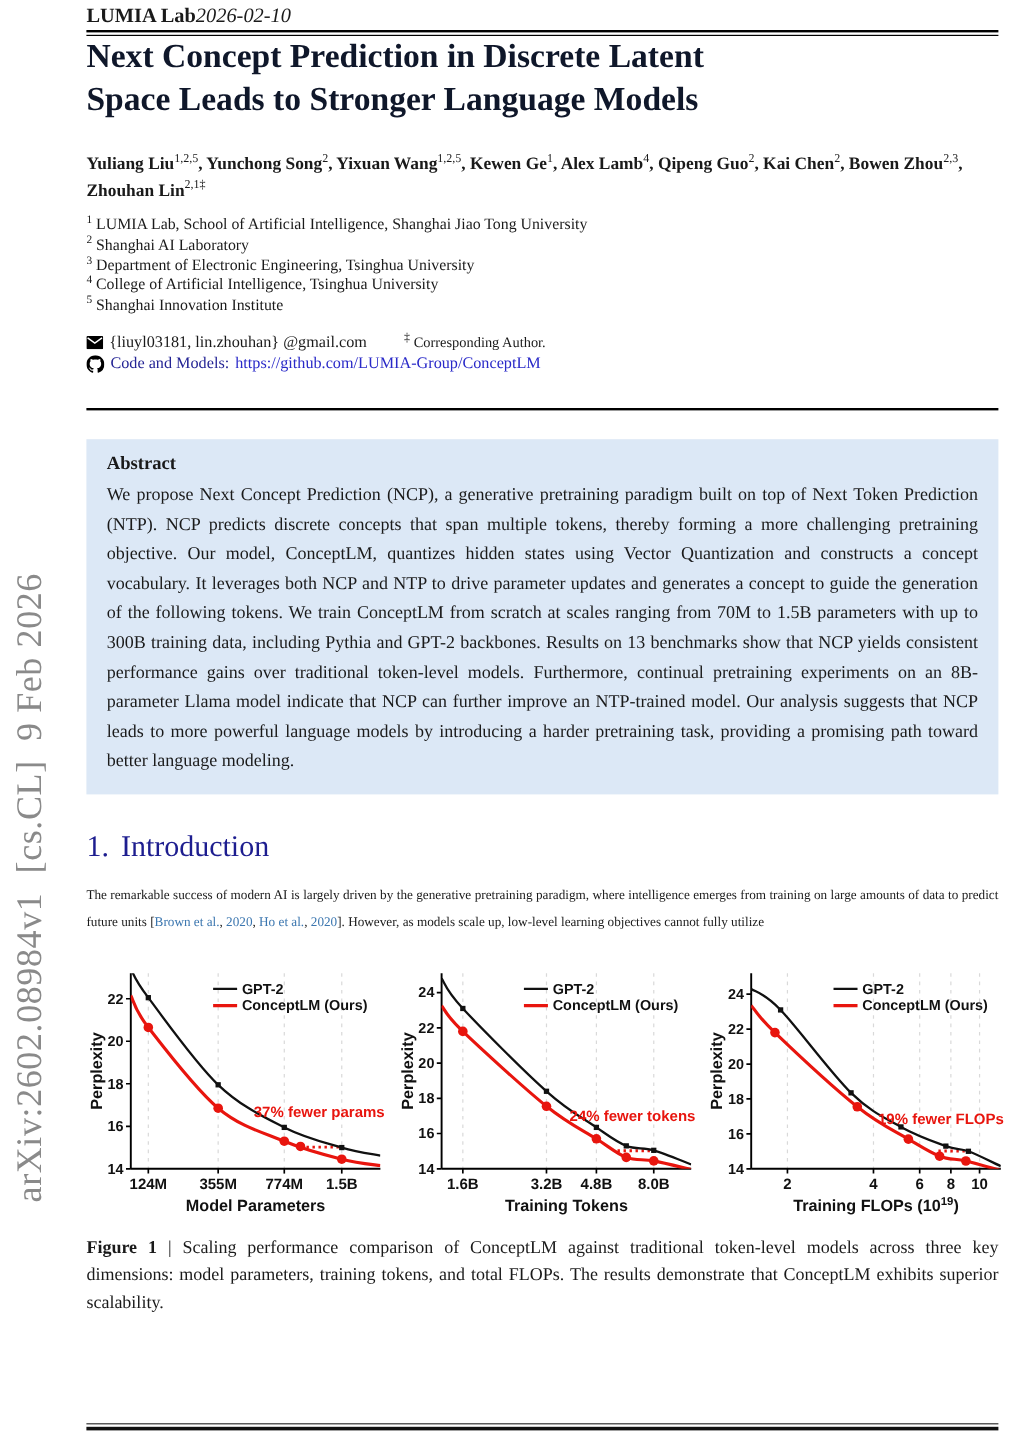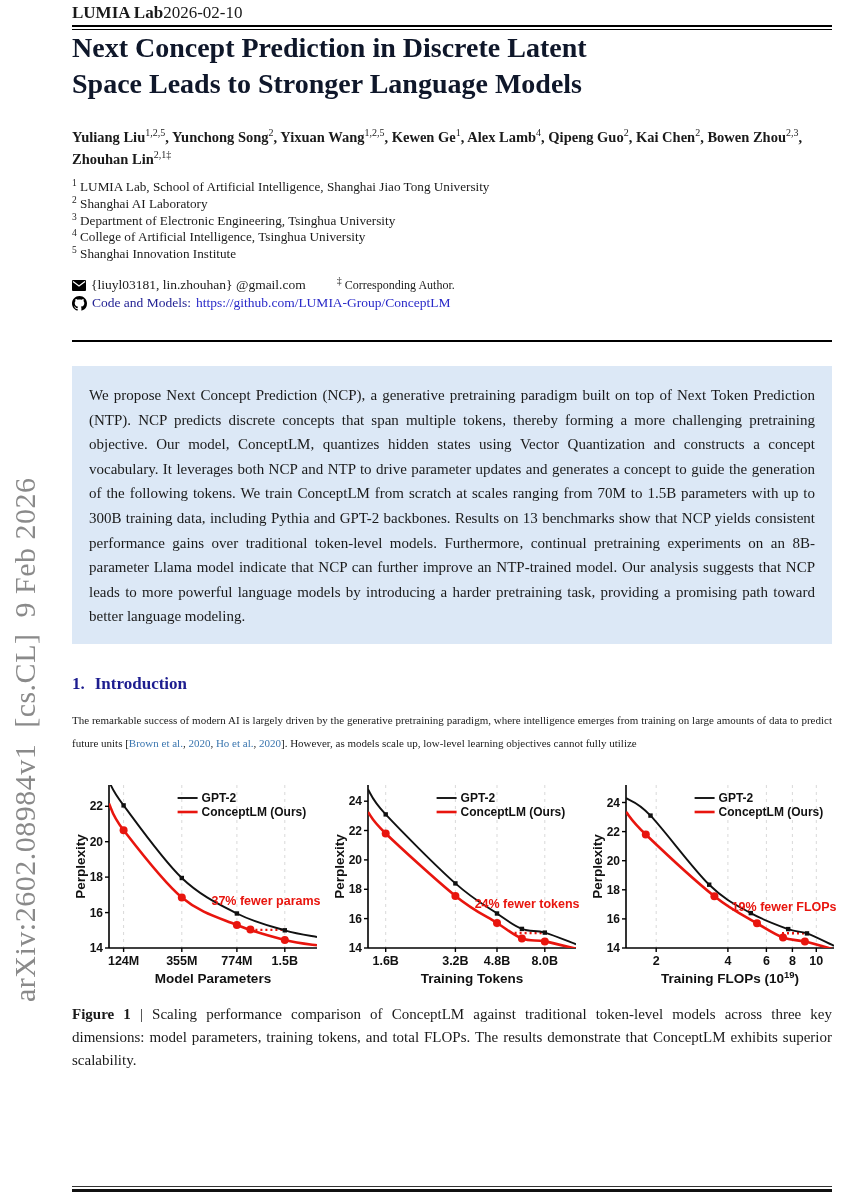--- a/index.html
+++ b/index.html
@@ -3,38 +3,38 @@
 <meta charset="utf-8">
 <style>
   html,body{margin:0;padding:0;width:857px;height:1200px;overflow:hidden;background:#ffffff;
     font-family:"Liberation Serif",serif;color:#1a1a1a;}
   .page{position:relative;width:857px;height:1200px;}
   .watermark{position:absolute;left:8px;top:1002px;transform:rotate(-90deg);transform-origin:left top;
     white-space:pre;font-size:30px;color:#8a8a8a;letter-spacing:.5px;}
   .content{position:absolute;left:72px;top:0;width:760px;}
   .hdr{display:flex;justify-content:flex-start;align-items:baseline;padding-top:3px;font-size:17px;}
   .hdr-lab{font-weight:700;}
-  .hdr-date{}
+  .hdr-date{font-style:italic;}
   .hdr-rule{margin-top:2px;border-top:2.5px solid #000;border-bottom:1px solid #000;height:2px;}
   .title{font-size:28px;line-height:36px;font-weight:700;color:#0f172a;}
   .authors{margin-top:24px;font-size:14.5px;font-weight:700;line-height:22px;}
   .authors sup{font-size:10px;font-weight:400;margin-top:40px;}
   .affils{margin-top:9px;font-size:13.2px;line-height:16.8px;}
   .affil sup{font-size:9.5px;}
   .contact{margin-top:13px;font-size:13.5px;line-height:18.5px;}
   .contact-row{display:flex;align-items:center;gap:5px;}
   .email-marker{font-size:12px;margin-left:26px;}
   .code-label{color:#232394;}
   .code-link{color:#2929c8;text-decoration:none;}
   .cite{color:#3b76af;}
   .rule2{margin-top:27px;border-top:2.5px solid #000;}
   .abstract{margin-top:24px;background:#dce8f6;padding:12px 17px 15px 17px;}
   .abstract h3{margin:0;font-size:15.5px;}
   .abstract p{margin:5px 0 0 0;font-size:15px;line-height:24.6px;text-align:justify;}
-  .sec-head{margin-top:30px;font-size:17px;font-weight:700;color:#1d1d8f;}
+  .sec-head{margin-top:30px;font-size:25px;font-weight:400;color:#1d1d8f;}
   .sec-head .num{margin-right:10px;}
   .body-para{margin-top:15px;font-size:11px;line-height:23.5px;text-align:justify;}
   .figure-row{margin-top:25px;margin-left:0;width:770px;display:flex;justify-content:space-between;}
   .chart{width:253px;height:213px;}
   .caption{margin-top:9px;font-size:15px;line-height:23px;text-align:justify;}
   .caption .cap-label{font-weight:700;}
   .bottom-rule{position:absolute;left:72px;top:1186px;width:760px;border-top:1px solid #333;}
   .bottom-rule .thick{margin-top:2px;border-top:3px solid #111;}
   
   .c-tick{font:700 12.5px "Liberation Sans",sans-serif;fill:#111;}
@@ -88,20 +88,21 @@
             <path fill="#000" d="M8 0C3.58 0 0 3.58 0 8c0 3.54 2.29 6.53 5.47 7.59.4.07.55-.17.55-.38 0-.19-.01-.82-.01-1.49-2.01.37-2.53-.49-2.69-.94-.09-.23-.48-.94-.82-1.13-.28-.15-.68-.52-.01-.53.63-.01 1.08.58 1.23.82.72 1.21 1.87.87 2.33.66.07-.52.28-.87.51-1.07-1.78-.2-3.64-.89-3.64-3.95 0-.87.31-1.59.82-2.15-.08-.2-.36-1.02.08-2.12 0 0 .67-.21 2.2.82.64-.18 1.32-.27 2-.27s1.36.09 2 .27c1.53-1.04 2.2-.82 2.2-.82.44 1.1.16 1.92.08 2.12.51.56.82 1.27.82 2.15 0 3.07-1.87 3.75-3.65 3.95.29.25.54.73.54 1.48 0 1.07-.01 1.93-.01 2.2 0 .21.15.46.55.38A8.01 8.01 0 0 0 16 8c0-4.42-3.58-8-8-8z"></path>
           </svg>
         <span class="code-label">Code and Models:</span>
         <a class="code-link" href="#">https://github.com/LUMIA-Group/ConceptLM</a>
       </div>
     </div>
 
     <div class="rule2"></div>
 
     <div class="abstract">
+      <h3>Abstract</h3>
       <p>We propose Next Concept Prediction (NCP), a generative pretraining paradigm built on top of Next Token Prediction (NTP). NCP predicts discrete concepts that span multiple tokens, thereby forming a more challenging pretraining objective. Our model, ConceptLM, quantizes hidden states using Vector Quantization and constructs a concept vocabulary. It leverages both NCP and NTP to drive parameter updates and generates a concept to guide the generation of the following tokens. We train ConceptLM from scratch at scales ranging from 70M to 1.5B parameters with up to 300B training data, including Pythia and GPT-2 backbones. Results on 13 benchmarks show that NCP yields consistent performance gains over traditional token-level models. Furthermore, continual pretraining experiments on an 8B-parameter Llama model indicate that NCP can further improve an NTP-trained model. Our analysis suggests that NCP leads to more powerful language models by introducing a harder pretraining task, providing a promising path toward better language modeling.</p>
     </div>
 
     <div class="sec-head">
       <span class="num">1.</span><span>Introduction</span>
     </div>
 
     <p class="body-para"><span>The remarkable success of modern AI is largely driven by the generative pretraining paradigm, where intelligence emerges from training on large amounts of data to predict future units [</span><span class="cite">Brown et al.</span><span>, </span><span class="cite">2020</span><span>, </span><span class="cite">Ho et al.</span><span>, </span><span class="cite">2020</span><span>]. However, as models scale up, low-level learning objectives cannot fully utilize</span></p>
 
     <div class="figure-row">

